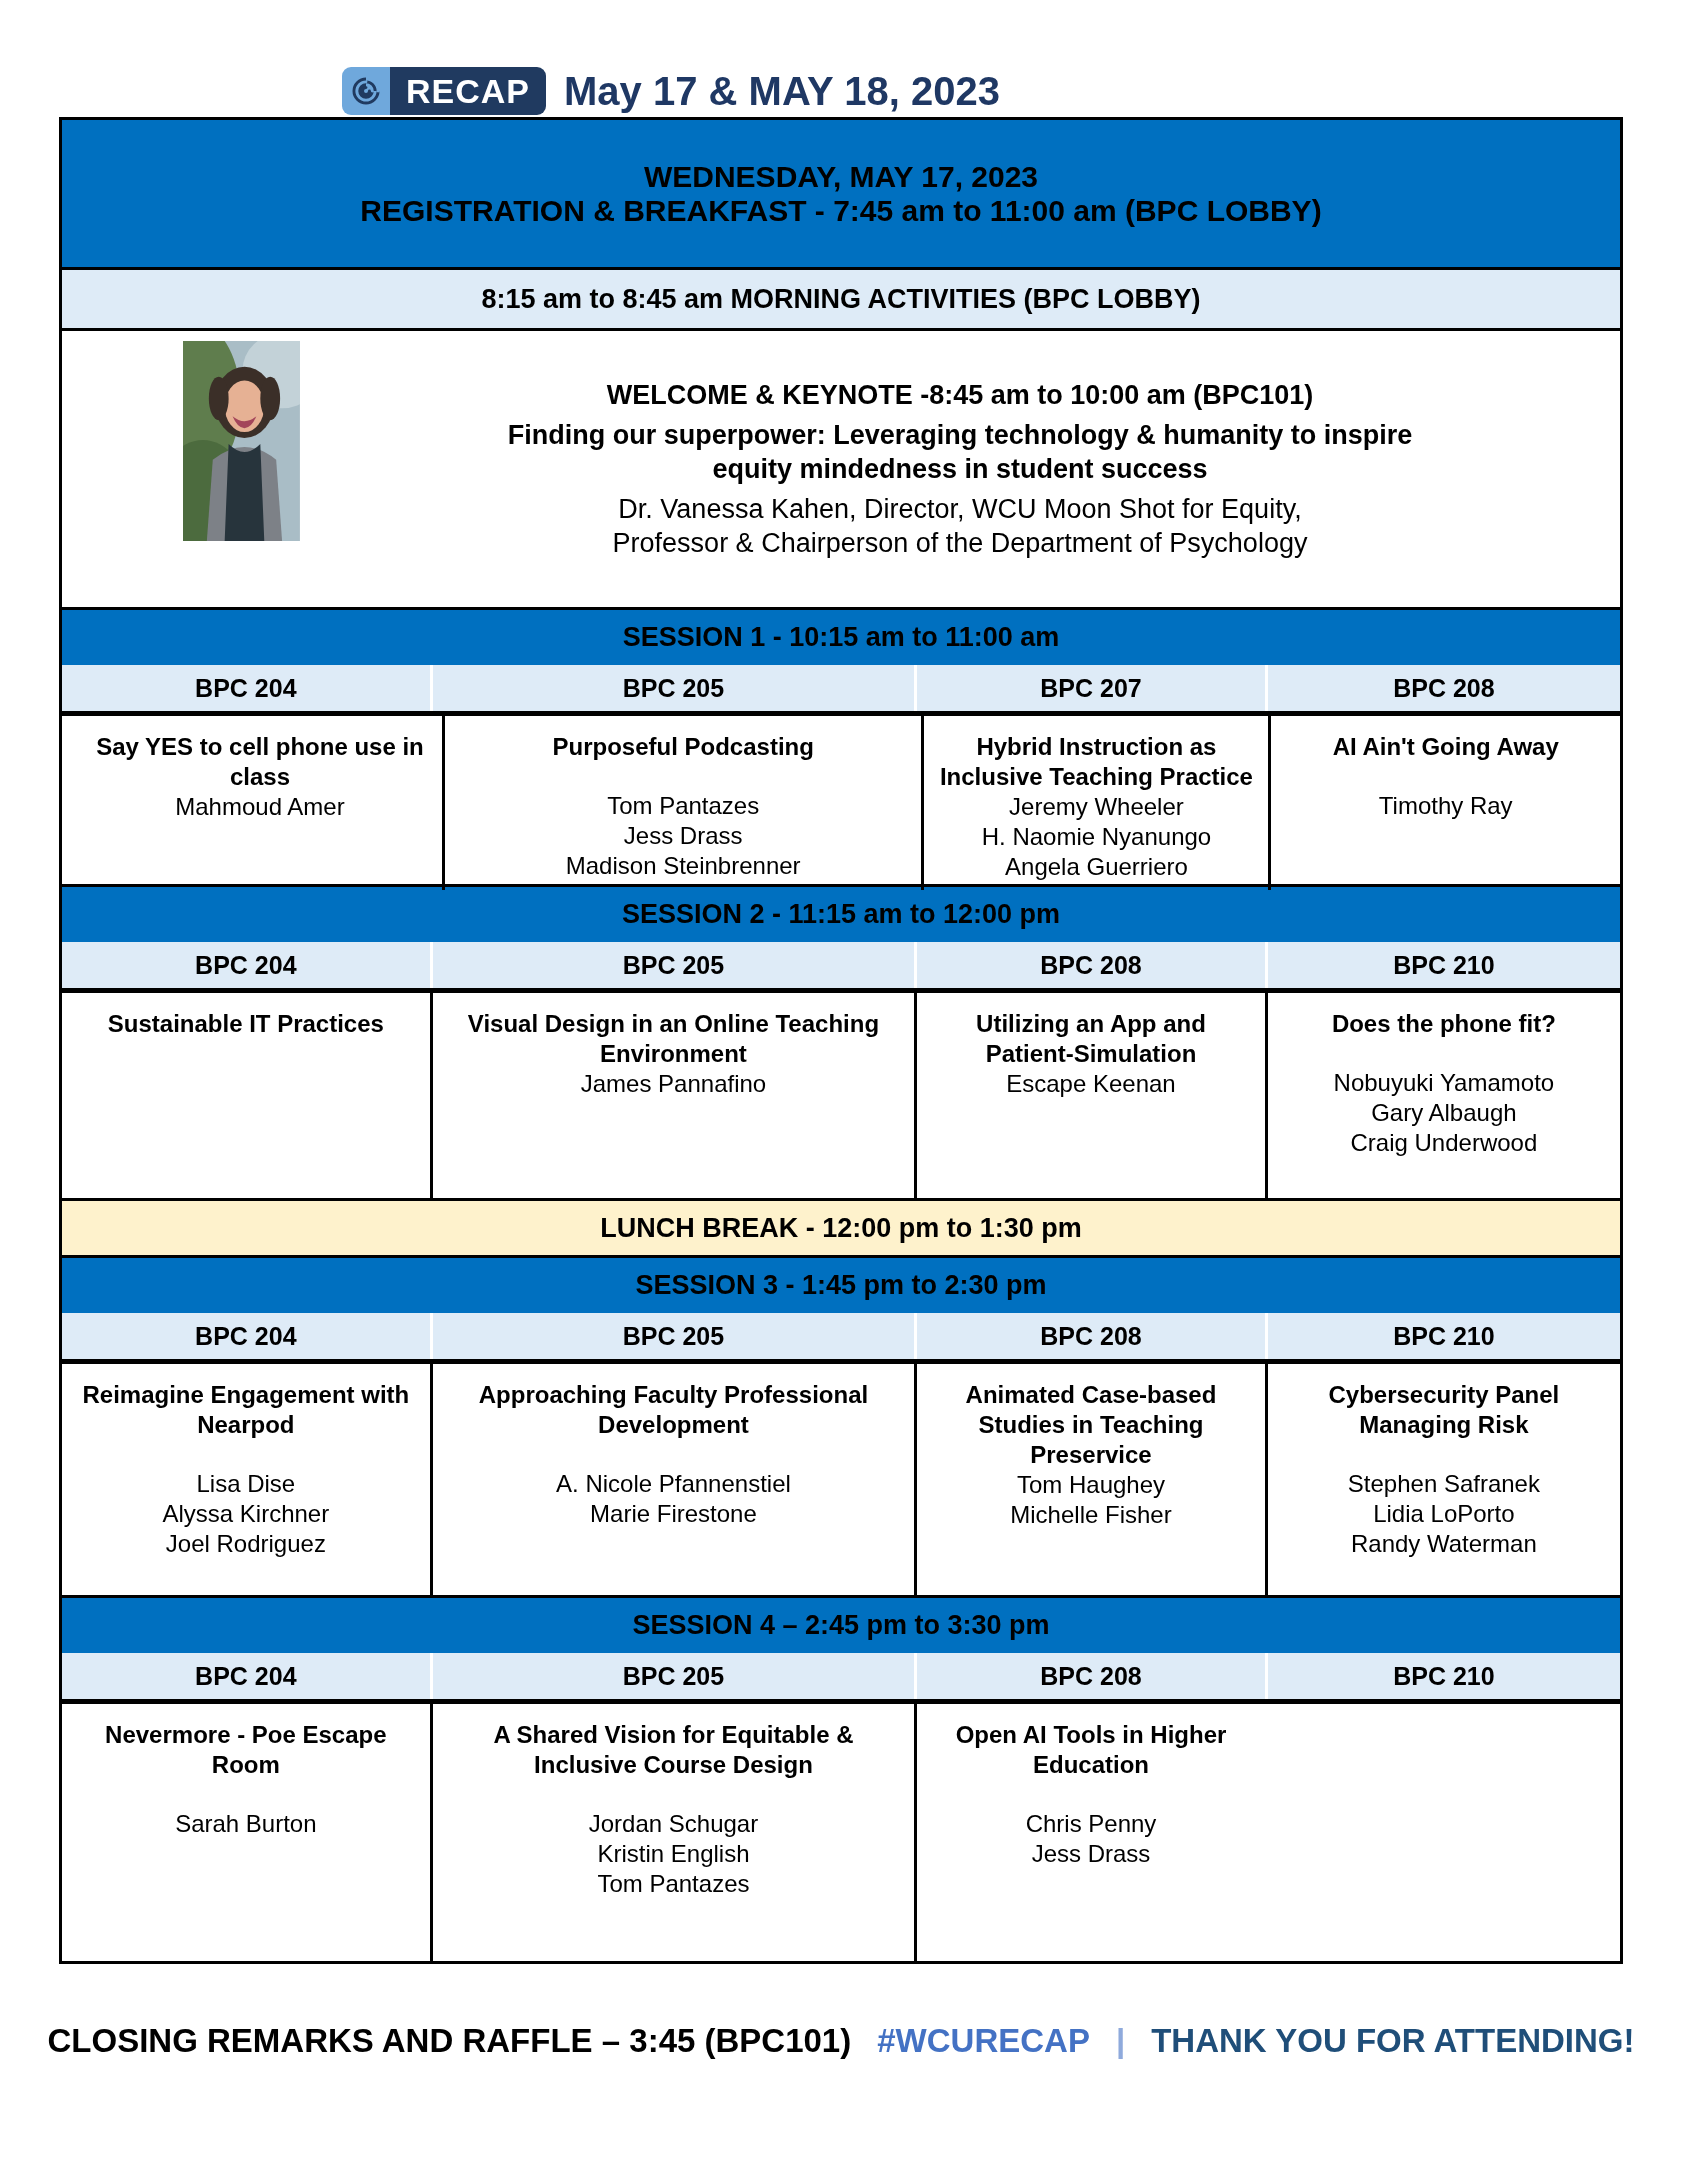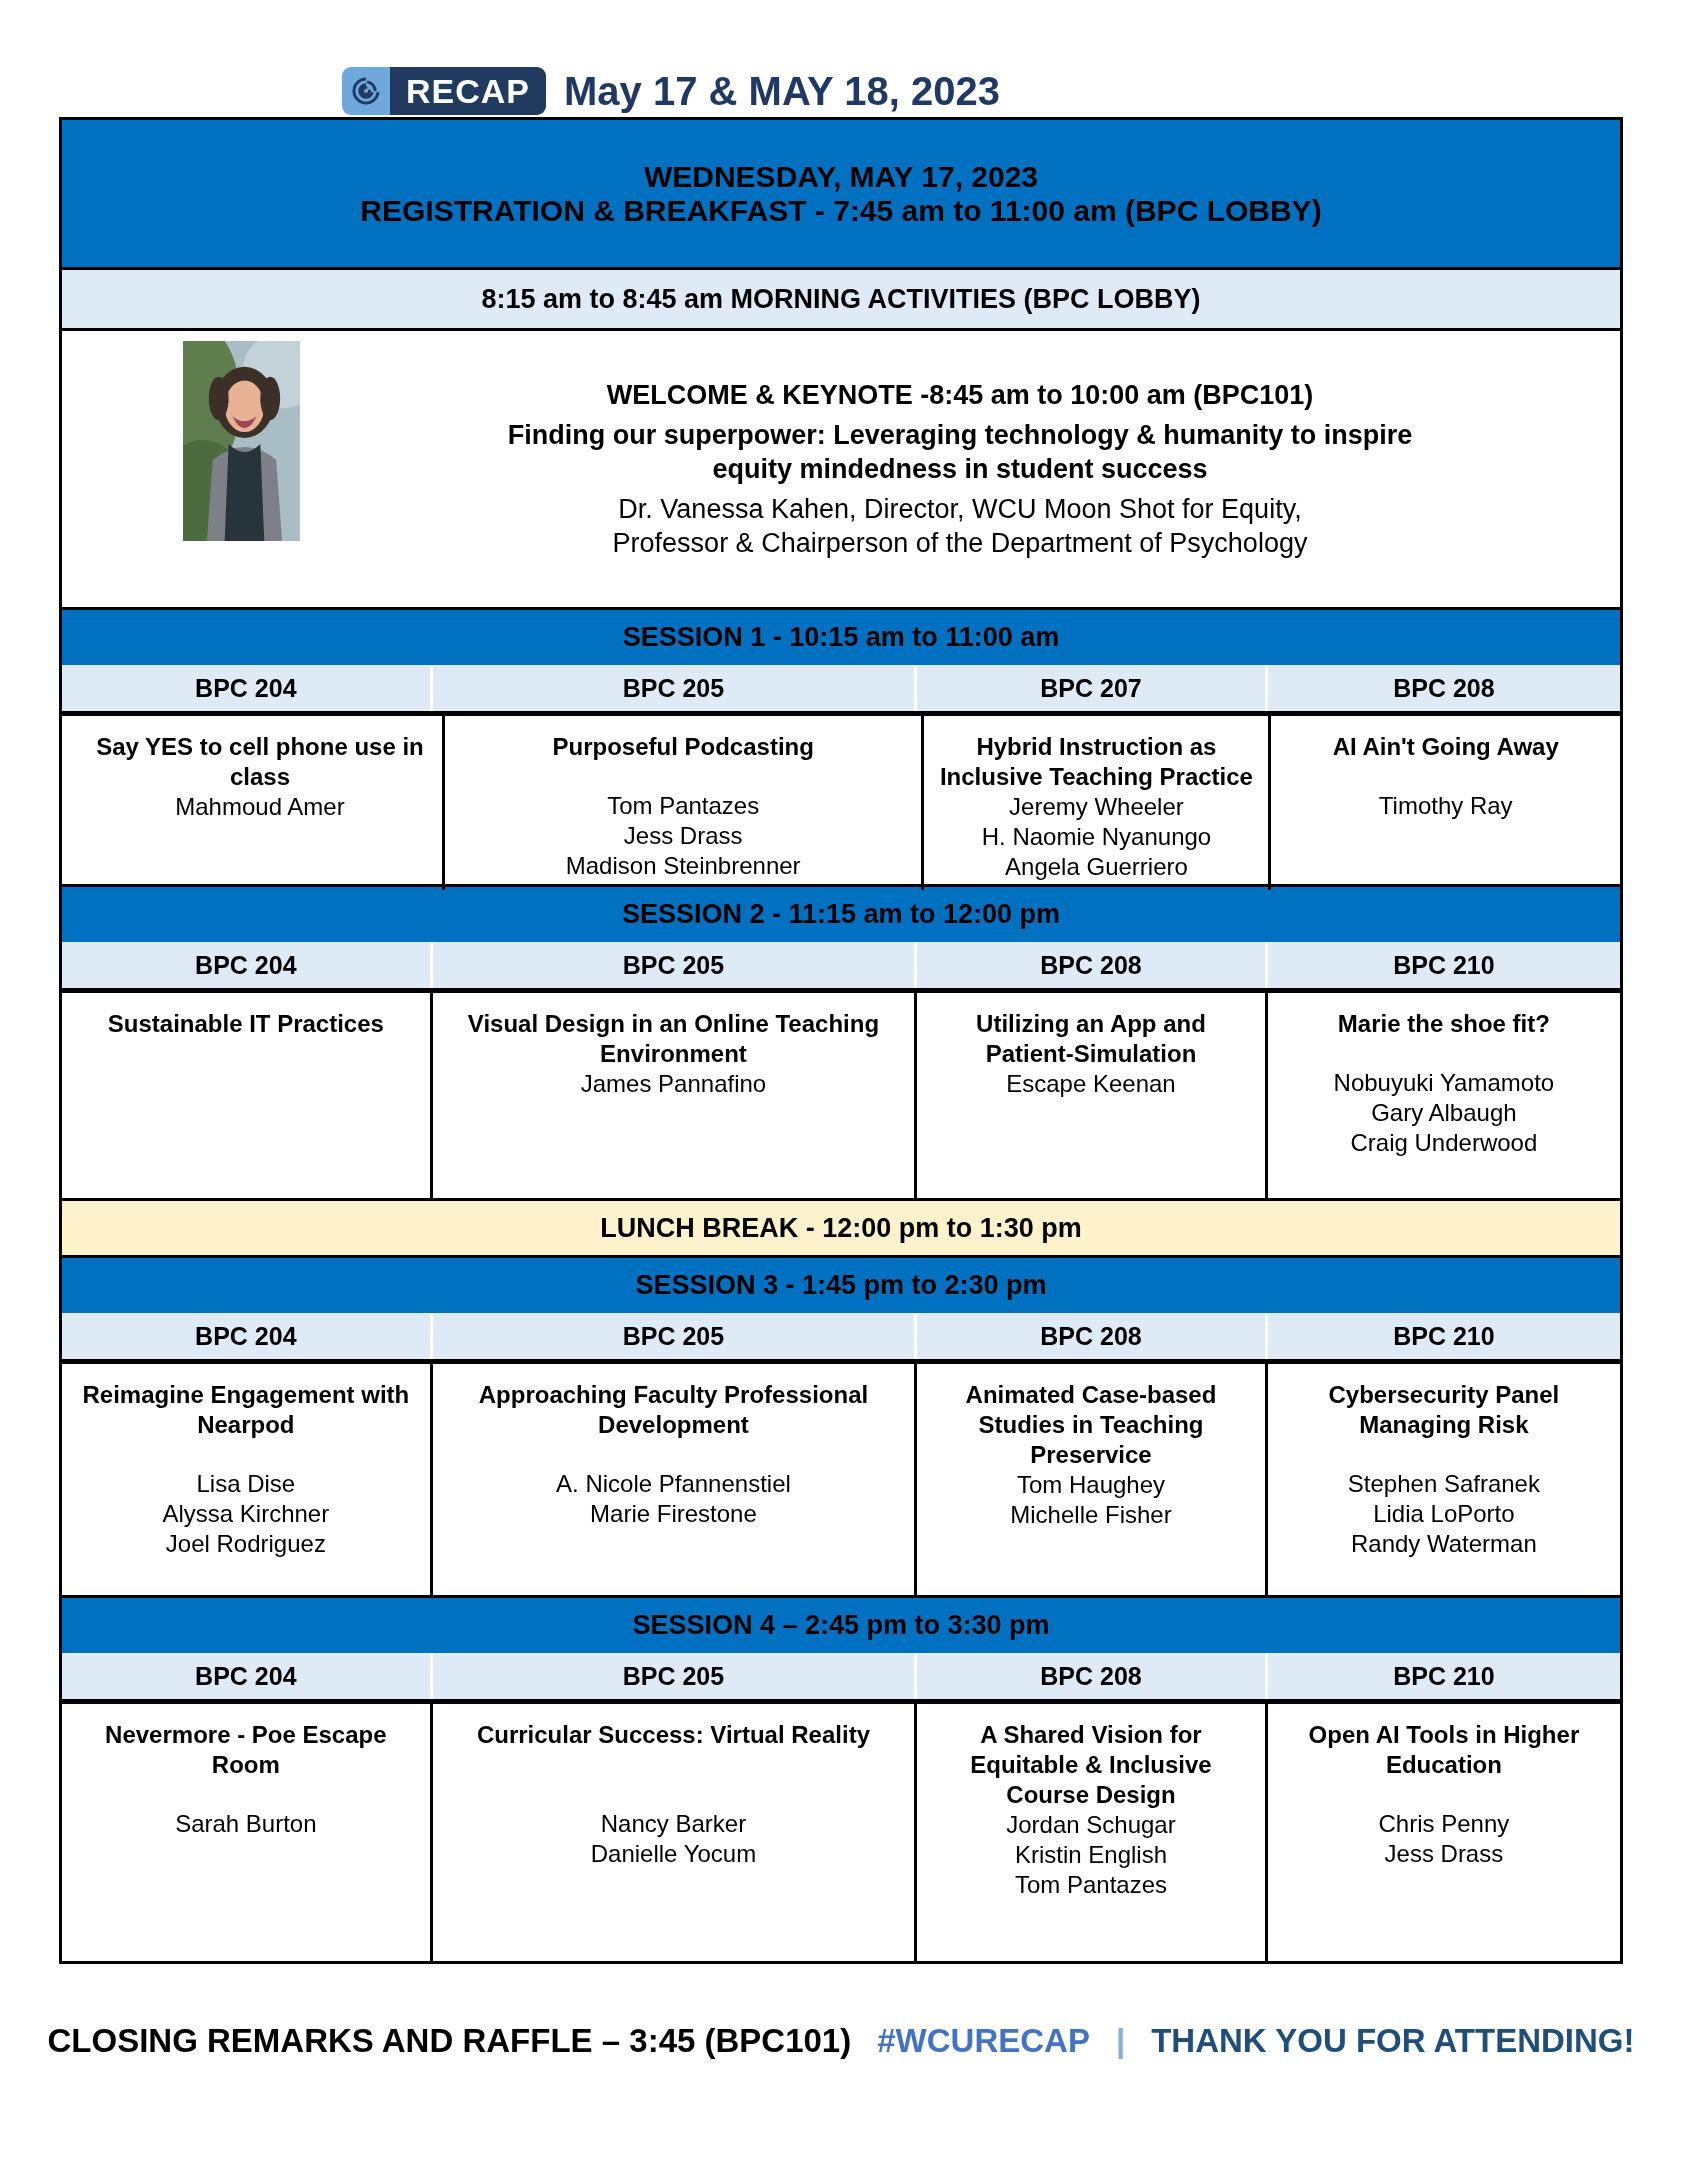--- a/index.html
+++ b/index.html
@@ -148,21 +148,21 @@
         </div>
         <div class="cell">
           <div class="ttitle">Visual Design in an Online Teaching Environment</div>
           <div class="tspeakers">James Pannafino</div>
         </div>
         <div class="cell">
           <div class="ttitle">Utilizing an App and Patient-Simulation</div>
           <div class="tspeakers">Escape Keenan</div>
         </div>
         <div class="cell">
-          <div class="ttitle">Marie the shoe fit?</div>
+          <div class="ttitle">Does the phone fit?</div>
           <div class="tspeakers">Nobuyuki Yamamoto<br>Gary Albaugh<br>Craig Underwood</div>
         </div>
       </div>
     </section>
 
     <div class="lunch">LUNCH BREAK - 12:00 pm to 1:30 pm</div>
 
     <section class="session s3 s3l">
       <div class="banner">SESSION 3 - 1:45 pm to 2:30 pm</div>
       <div class="rooms">
@@ -196,24 +196,20 @@
       <div class="rooms">
         <div class="room">BPC 204</div>
         <div class="room">BPC 205</div>
         <div class="room">BPC 208</div>
         <div class="room">BPC 210</div>
       </div>
       <div class="cells">
         <div class="cell">
           <div class="ttitle">Nevermore - Poe Escape Room</div>
           <div class="tspeakers">Sarah Burton</div>
-        </div>
-        <div class="cell">
-          <div class="ttitle">Curricular Success: Virtual Reality</div>
-          <div class="tspeakers">Nancy Barker<br>Danielle Yocum</div>
         </div>
         <div class="cell">
           <div class="ttitle">A Shared Vision for Equitable &amp; Inclusive Course Design</div>
           <div class="tspeakers">Jordan Schugar<br>Kristin English<br>Tom Pantazes</div>
         </div>
         <div class="cell">
           <div class="ttitle">Open AI Tools in Higher Education</div>
           <div class="tspeakers">Chris Penny<br>Jess Drass</div>
         </div>
       </div>

